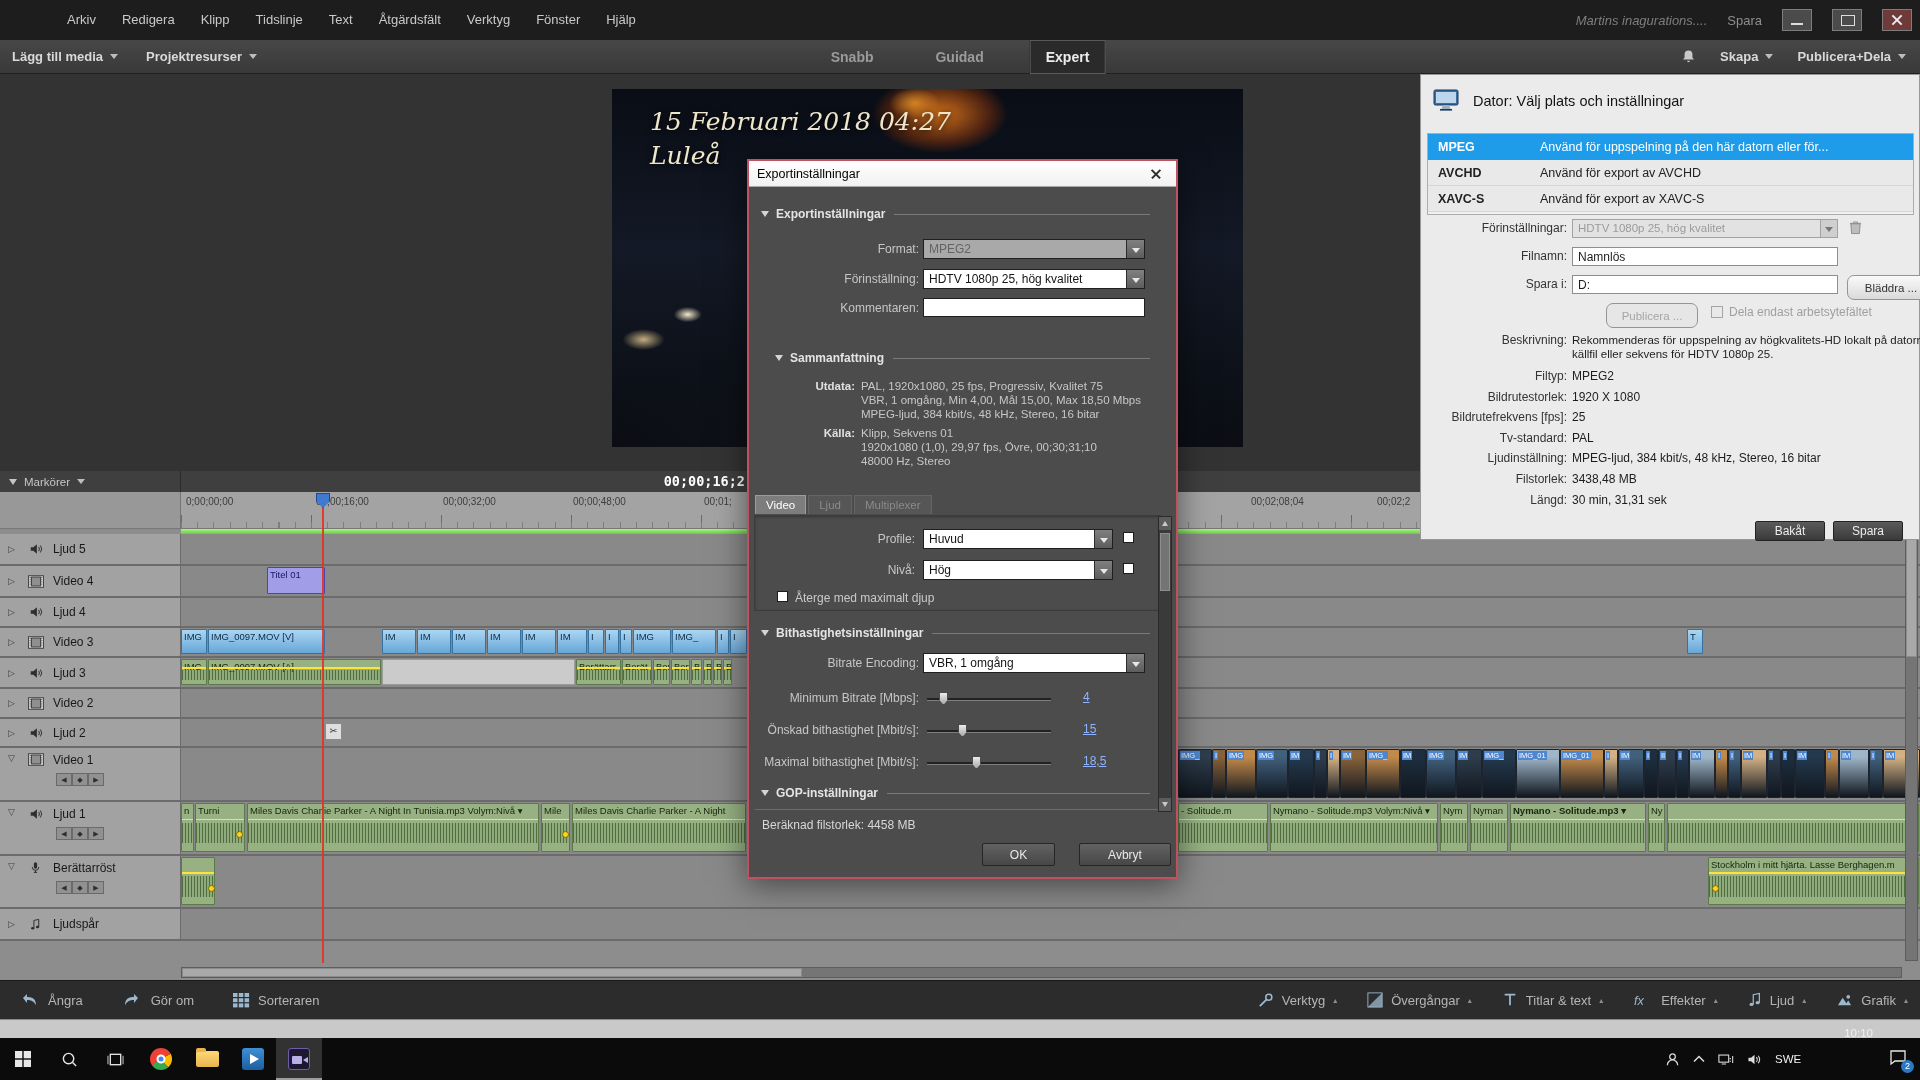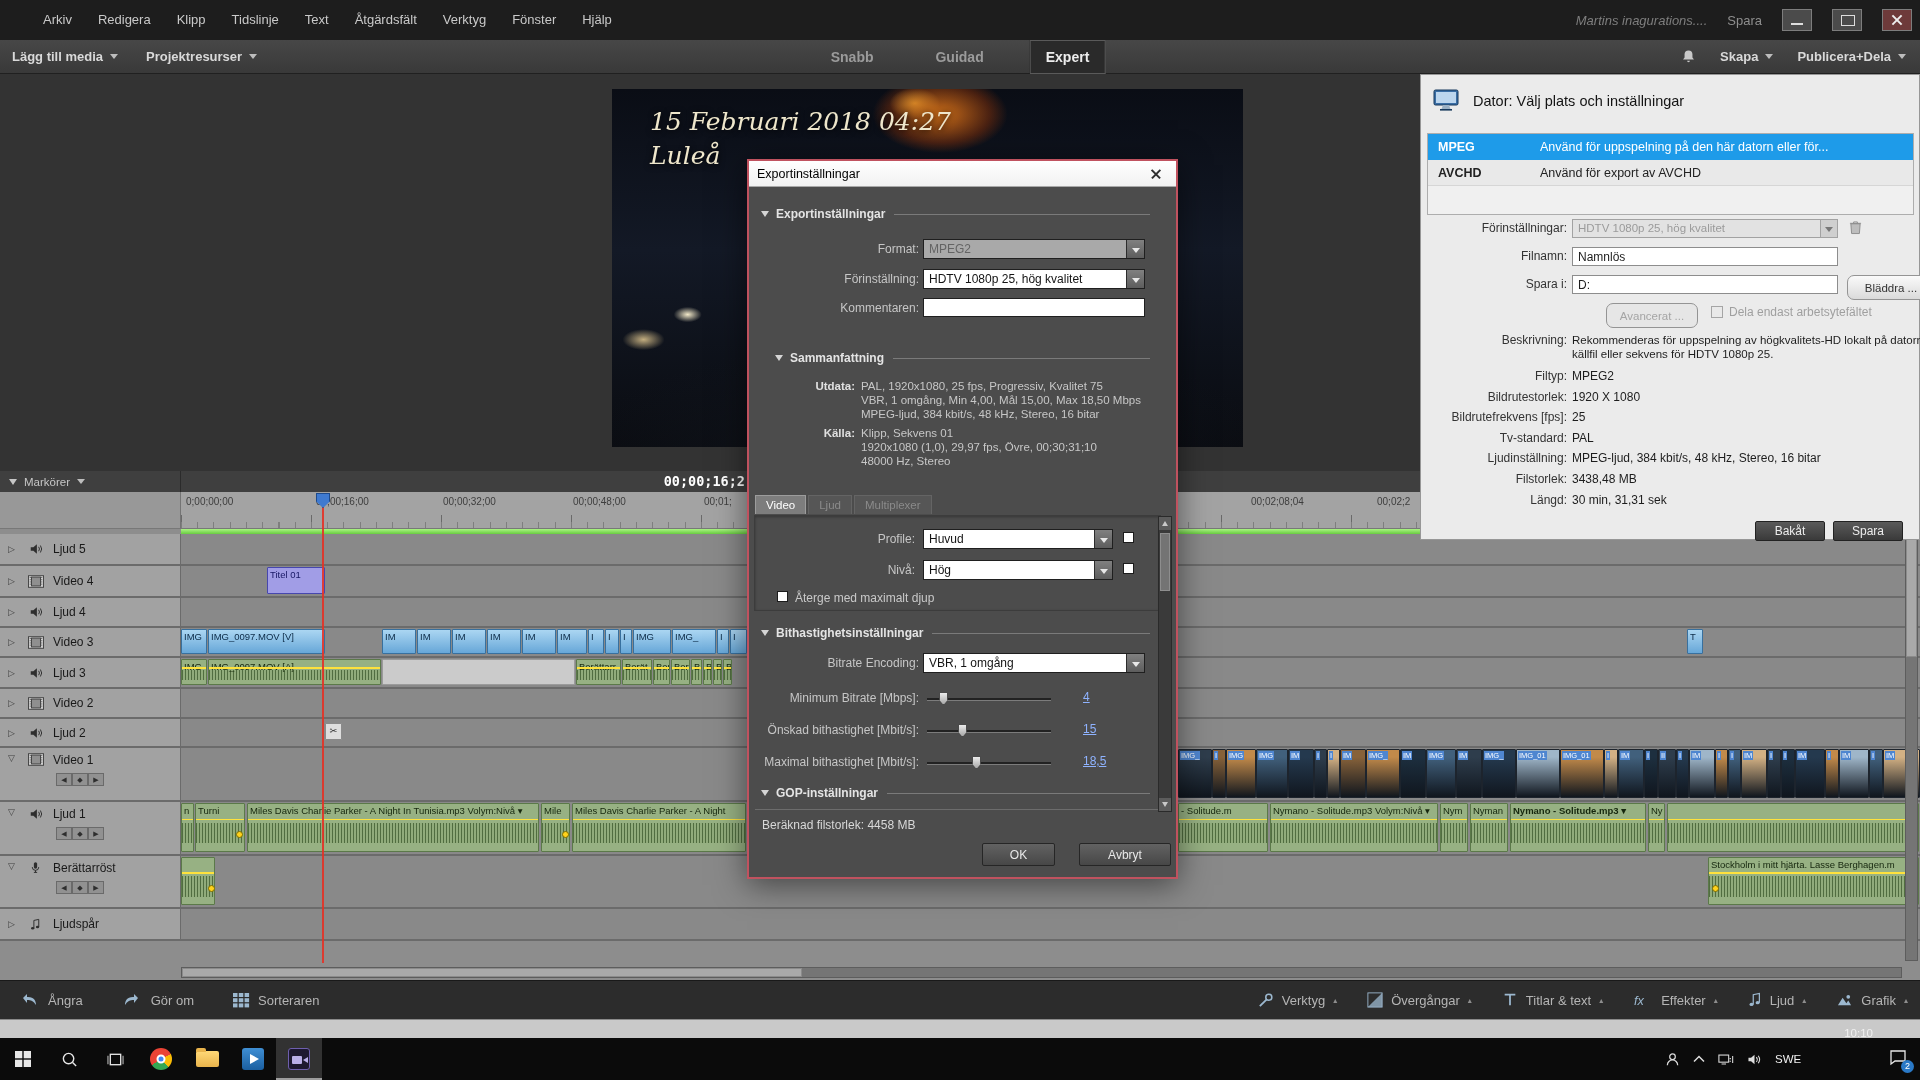--- a/index.html
+++ b/index.html
@@ -1,21 +1,21 @@
 <!DOCTYPE html>
 <html><head>
 <meta charset="utf-8">
 <style>
 *{margin:0;padding:0;box-sizing:border-box;}
 html,body{width:1920px;height:1080px;}
 body{font-family:"Liberation Sans",sans-serif;position:relative;overflow:hidden;background:#1e1e1e;}
 .app{position:absolute;inset:0;width:1920px;height:1080px;overflow:hidden;background:#323232;}
 
 
-.menubar{position:absolute;left:0;top:0;right:0;height:40px;background:#1d1d1d;display:flex;color:#c9c9c9;font-size:13px;z-index:40;}
+.menubar{position:absolute;left:0;top:0;right:0;height:40px;background:#1d1d1d;display:flex;color:#c9c9c9;font-size:13px;z-index:40;padding-left:24px;}
 #menu-items{display:flex;padding-left:30px;}
 .menu-item{padding:0 13px;line-height:40px;cursor:default;}
 .menu-right{margin-left:auto;display:flex;align-items:center;gap:20px;padding-right:8px;}
 .project-title{font-style:italic;color:#7e7e7e;}
 .menu-save{color:#8e8e8e;}
 .win-btn{width:30px;height:22px;background:#4b4b4b;border:1px solid #7d7d7d;position:relative;display:inline-block;}
 .win-btn.min::after{content:'';position:absolute;left:8px;right:8px;bottom:5px;height:2px;background:#ddd;}
 .win-btn.max::after{content:'';position:absolute;left:8px;top:5px;width:12px;height:9px;border:1.5px solid #ddd;}
 .win-btn.close{background:#6e3a3a;}
 .win-btn.close::before,.win-btn.close::after{content:'';position:absolute;left:50%;top:50%;width:13px;height:2px;background:#eee;}
@@ -267,41 +267,45 @@
     </div>
     <div id="format-list" class="format-list">
         <div class="fmt-row selected">
           <span class="fmt-name">MPEG</span>
           <span class="fmt-desc">Använd för uppspelning på den här datorn eller för...</span>
         </div>
         <div class="fmt-row">
           <span class="fmt-name">AVCHD</span>
           <span class="fmt-desc">Använd för export av AVCHD</span>
         </div>
+        <div class="fmt-row">
+          <span class="fmt-name">XAVC-S</span>
+          <span class="fmt-desc">Använd för export av XAVC-S</span>
+        </div>
       </div>
 
     <div class="ep-row" style="top:144px">
       <span class="ep-label">Förinställningar:</span>
       <span class="ep-select" style="left:123px;width:266px"><span>HDTV 1080p 25, hög kvalitet</span><span class="ep-arrow"></span></span>
       <span class="ep-trash" id="preset-trash"><svg viewBox="0 0 14 16" width="13" height="15">
             <path d="M2 4h10l-.8 10.5H2.8z" fill="#bdbdbd" stroke="#8a8a8a"></path>
             <path d="M1 3.5h12M5 3.5V2h4v1.5" stroke="#8a8a8a" fill="none"></path>
           </svg></span>
     </div>
     <div class="ep-row" style="top:172px">
       <span class="ep-label">Filnamn:</span>
       <input class="ep-input" style="left: 123px; width: 266px;" readonly="" value="Namnlös">
     </div>
     <div class="ep-row" style="top:200px">
       <span class="ep-label">Spara i:</span>
       <input class="ep-input" style="left: 123px; width: 266px;" readonly="" value="D:">
       <button class="ep-btn" style="left:398px;width:88px">Bläddra ...</button>
     </div>
     <div class="ep-row" style="top:228px">
-      <button class="ep-btn disabled" style="left:157px;width:92px">Avancerat ...</button>
+      <button class="ep-btn disabled" style="left:157px;width:92px">Publicera ...</button>
       <span class="ep-check" style="left:262px"></span>
       <span class="ep-disabled-label" style="left:280px">Dela endast arbetsytefältet</span>
     </div>
     <div class="ep-row" style="top:256px;height:32px">
       <span class="ep-label">Beskrivning:</span>
       <span class="ep-desc">Rekommenderas för uppspelning av högkvalitets-HD lokalt på datorn för källfil eller sekvens för HDTV 1080p 25.</span>
     </div>
     <div id="panel-details">
         <div class="ep-row" style="top: 292px;">
           <span class="ep-label">Filtyp:</span>

